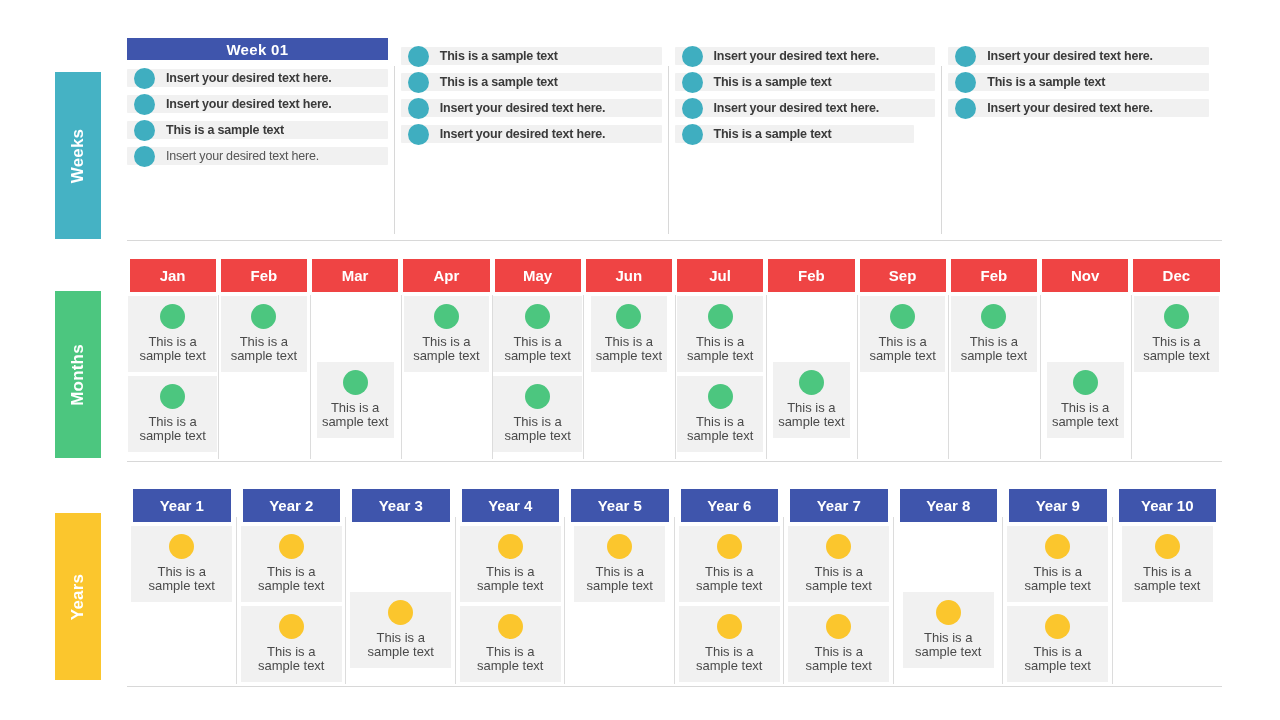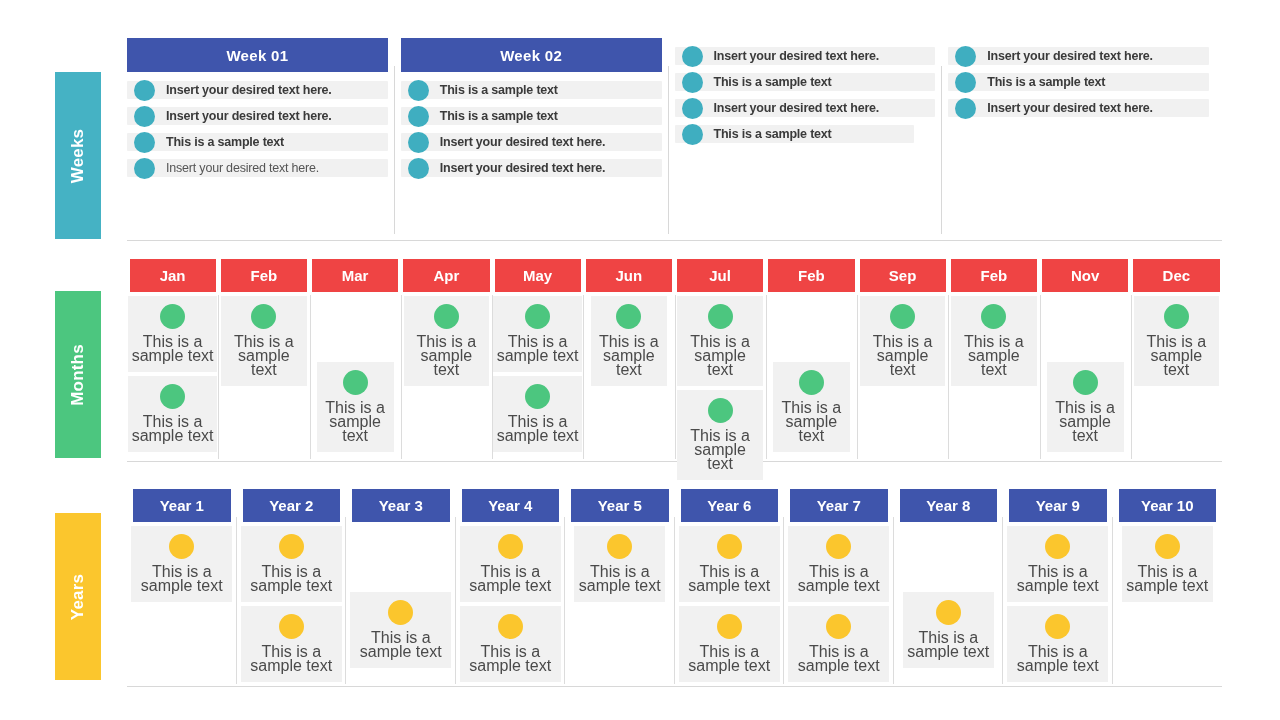--- a/index.html
+++ b/index.html
@@ -65,21 +65,21 @@
   }
   .week-col + .week-col .week-sep {
     position: absolute;
     left: -7px;
     top: 28px;
     bottom: 6px;
     width: 1px;
     background: #d8d8d8;
   }
   .week-head {
-    height: 34px;
+    height: 22px;
     background: #3f55ac;
     color: #fff;
     font-size: 15px;
     font-weight: bold;
     display: flex;
     align-items: center;
     justify-content: center;
     letter-spacing: .3px;
   }
   .week-items {
@@ -171,21 +171,21 @@
   }
   .cell-dot {
     width: 25px;
     height: 25px;
     border-radius: 50%;
     margin: 0 auto 6px auto;
   }
   .months .cell-dot { background: #4cc67f; }
   .years  .cell-dot { background: #fbc62d; }
   .cell-text {
-    font-size: 16px;
+    font-size: 13px;
     color: #4a4a4a;
     line-height: 14px;
     white-space: pre-line;
   }
 
   
   #years-section {
     left: 127px;
     top: 481px;
     width: 1095px;
@@ -250,21 +250,20 @@
               <div class="week-label">This is a sample text</div>
             </div>
             <div class="week-item">
               <div class="week-dot"></div>
               <div class="week-label light">Insert your desired text here.</div>
             </div>
           </div>
         </div>
         <div class="week-col">
           <div class="week-sep"></div>
-          <div class="week-head">Week 02</div>
           <div class="week-items">
             <div class="week-item">
               <div class="week-dot"></div>
               <div class="week-label">This is a sample text</div>
             </div>
             <div class="week-item">
               <div class="week-dot"></div>
               <div class="week-label">This is a sample text</div>
             </div>
             <div class="week-item">

